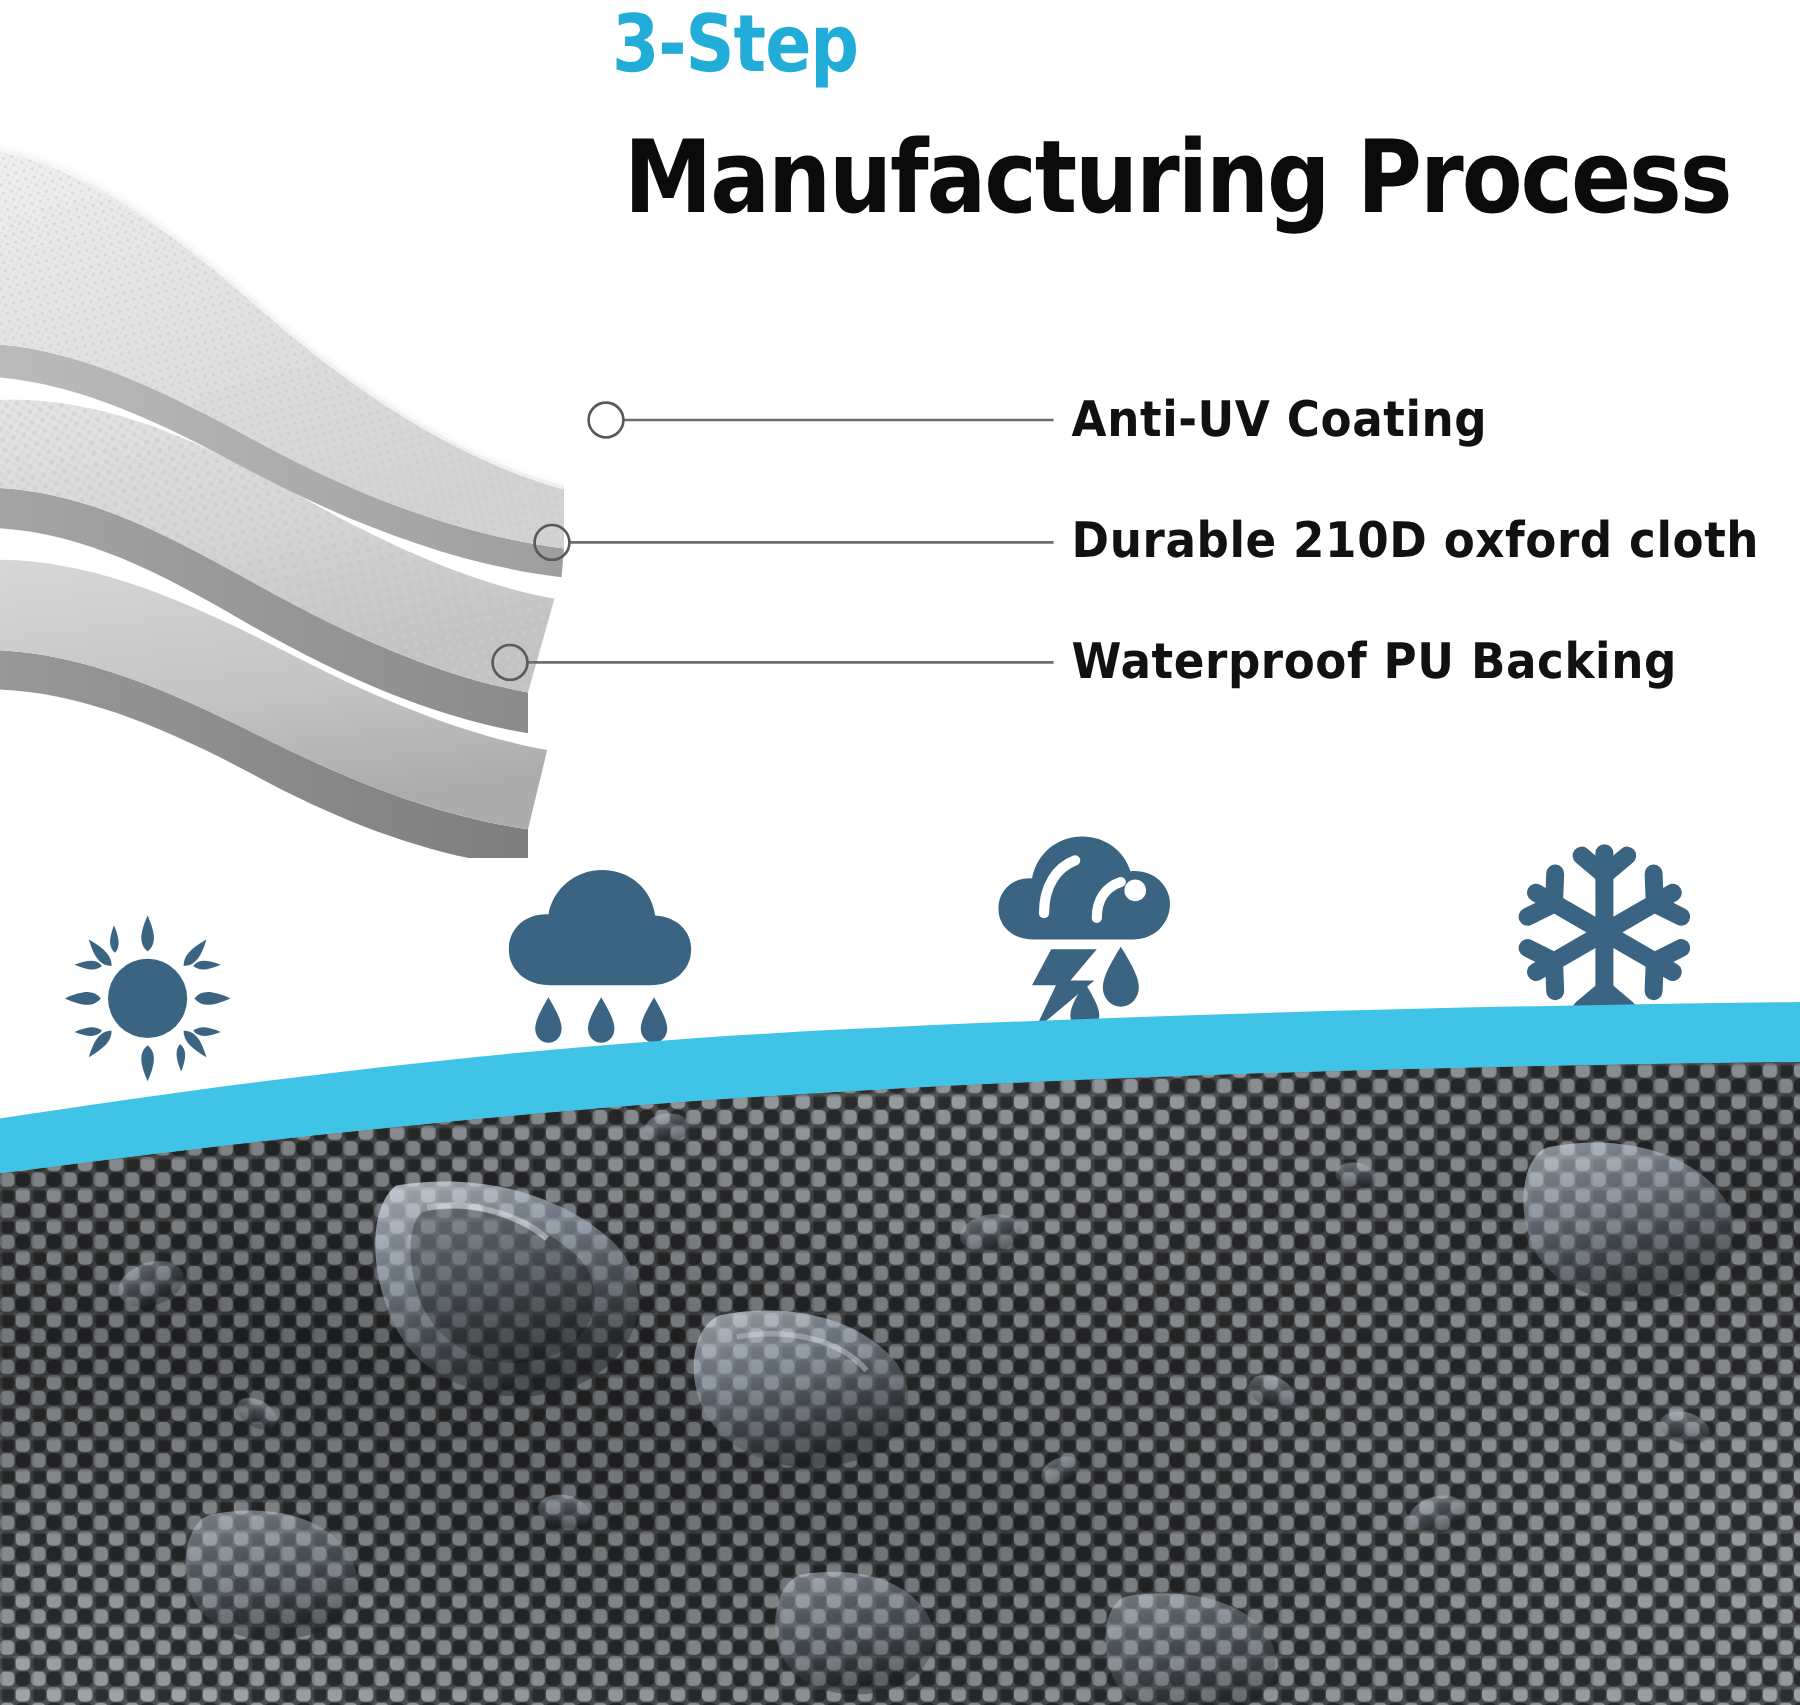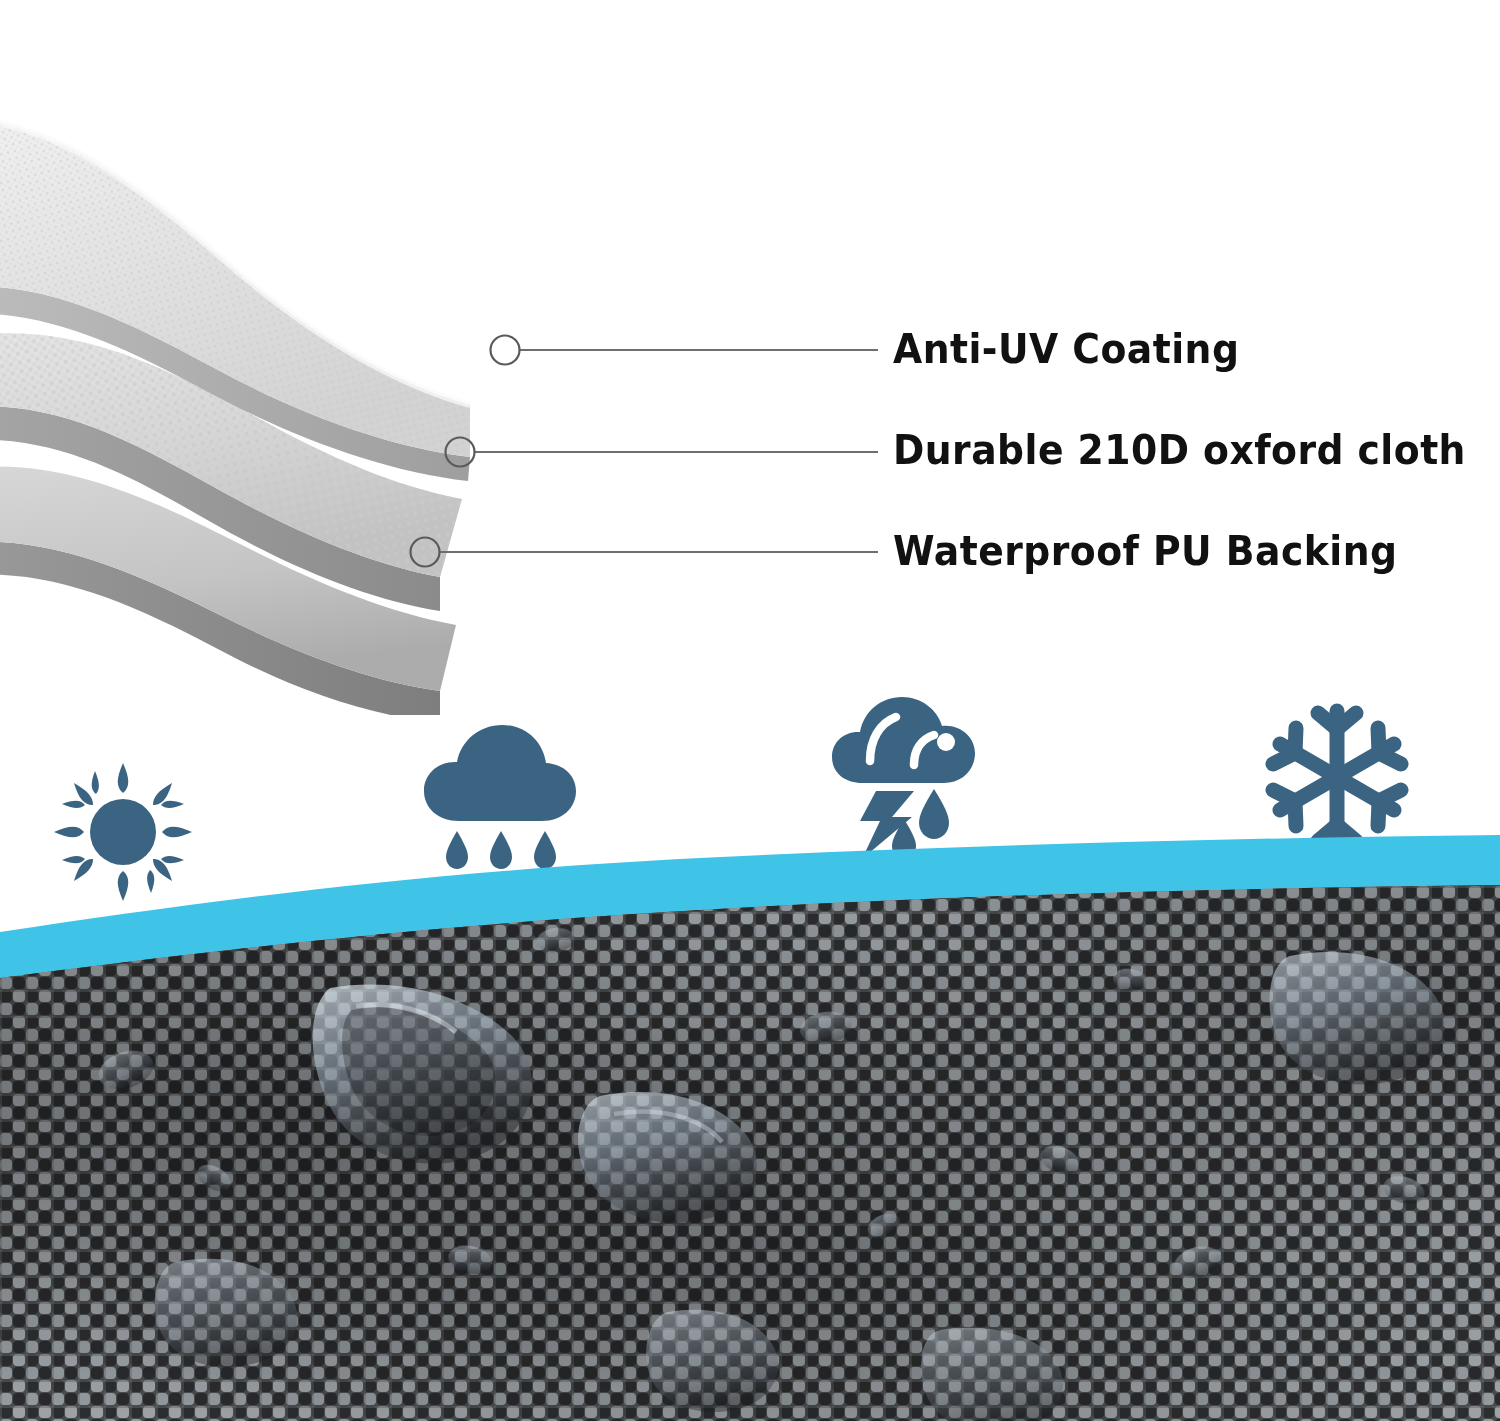--- a/index.html
+++ b/index.html
@@ -223,20 +223,24 @@
       <line x1="474" y1="452" x2="878" y2="452"></line>
       <line x1="439" y1="552" x2="878" y2="552"></line>
     </g>
     <g fill="none" stroke="#5A5A5A" stroke-width="2.2">
       <circle cx="505" cy="350" r="14.5"></circle>
       <circle cx="460" cy="452" r="14.5"></circle>
       <circle cx="425" cy="552" r="14.5"></circle>
     </g>
   </svg>
 
+  <div class="header-block">
+    <div class="eyebrow">3-Step</div>
+    <div class="headline">Manufacturing Process</div>
+  </div>
 
   <div class="callout-label c1">Anti-UV  Coating</div>
   <div class="callout-label c2">Durable  210D  oxford  cloth</div>
   <div class="callout-label c3">Waterproof  PU  Backing</div>
 
   <div class="weather-row">
 
     <svg class="weather-icon wi-sun" viewBox="0 0 170 150" xmlns="http://www.w3.org/2000/svg" aria-hidden="true">
       <g fill="#3B6483">
         <circle cx="85" cy="75" r="33"></circle>

